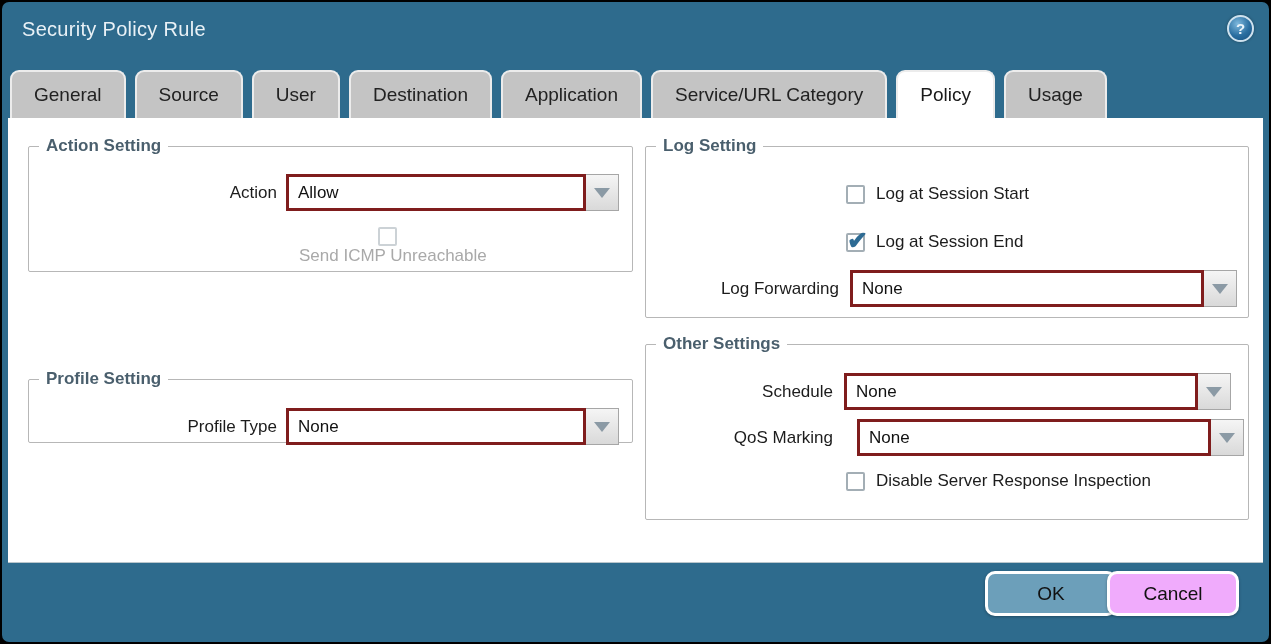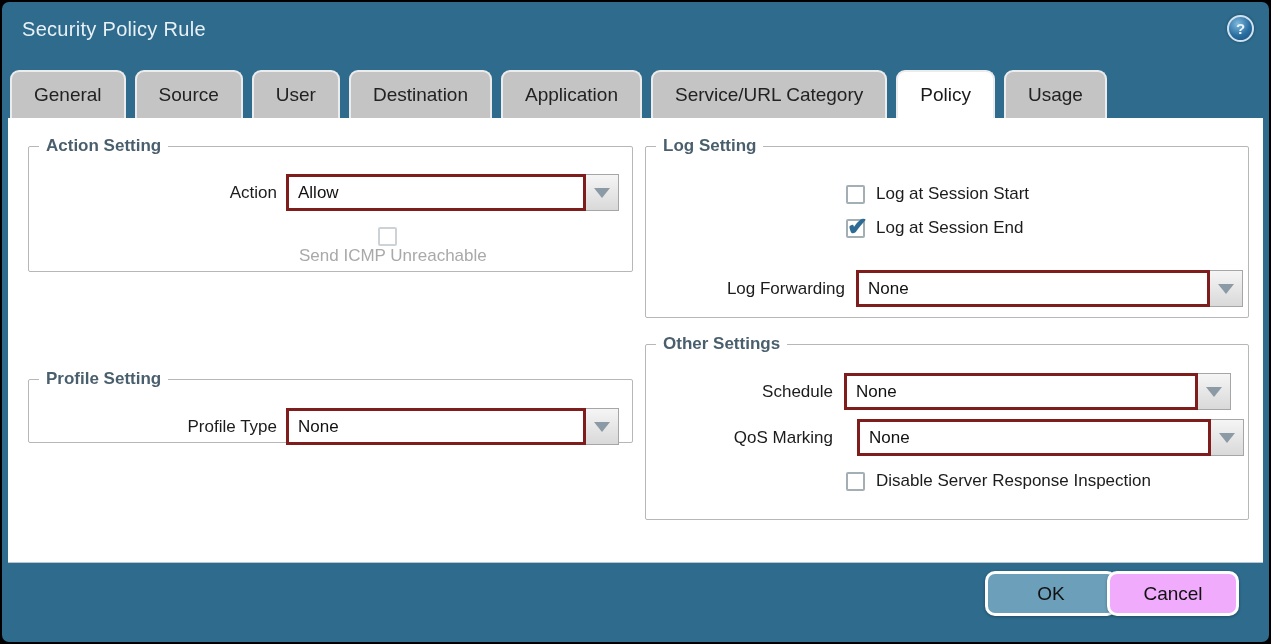--- a/index.html
+++ b/index.html
@@ -97,25 +97,25 @@
         </div>
       </div>
     </div>
 
     <div class="fieldset" style="left:637px;top:28px;width:604px;height:172px;">
       <div class="legend">Log Setting</div>
       <div class="row" style="left:200px;top:37px;">
         <div class="cb"></div>
         <div class="cblabel">Log at Session Start</div>
       </div>
-      <div class="row" style="left:200px;top:71px;">
+      <div class="row" style="left:200px;top:85px;">
         <div class="cb checked"></div>
         <div class="cblabel">Log at Session End</div>
       </div>
-      <div class="row" style="left:12px;top:123px;justify-content:flex-end;">
+      <div class="row" style="left:6px;top:123px;justify-content:flex-end;">
         <div class="flabel" style="width:187px;">Log Forwarding</div>
         <div class="combo" style="margin-left:11px;">
           <div class="combo-value" style="width:354px;">None</div>
           <div class="combo-btn">
             <div class="tri"></div>
           </div>
         </div>
       </div>
     </div>
 

